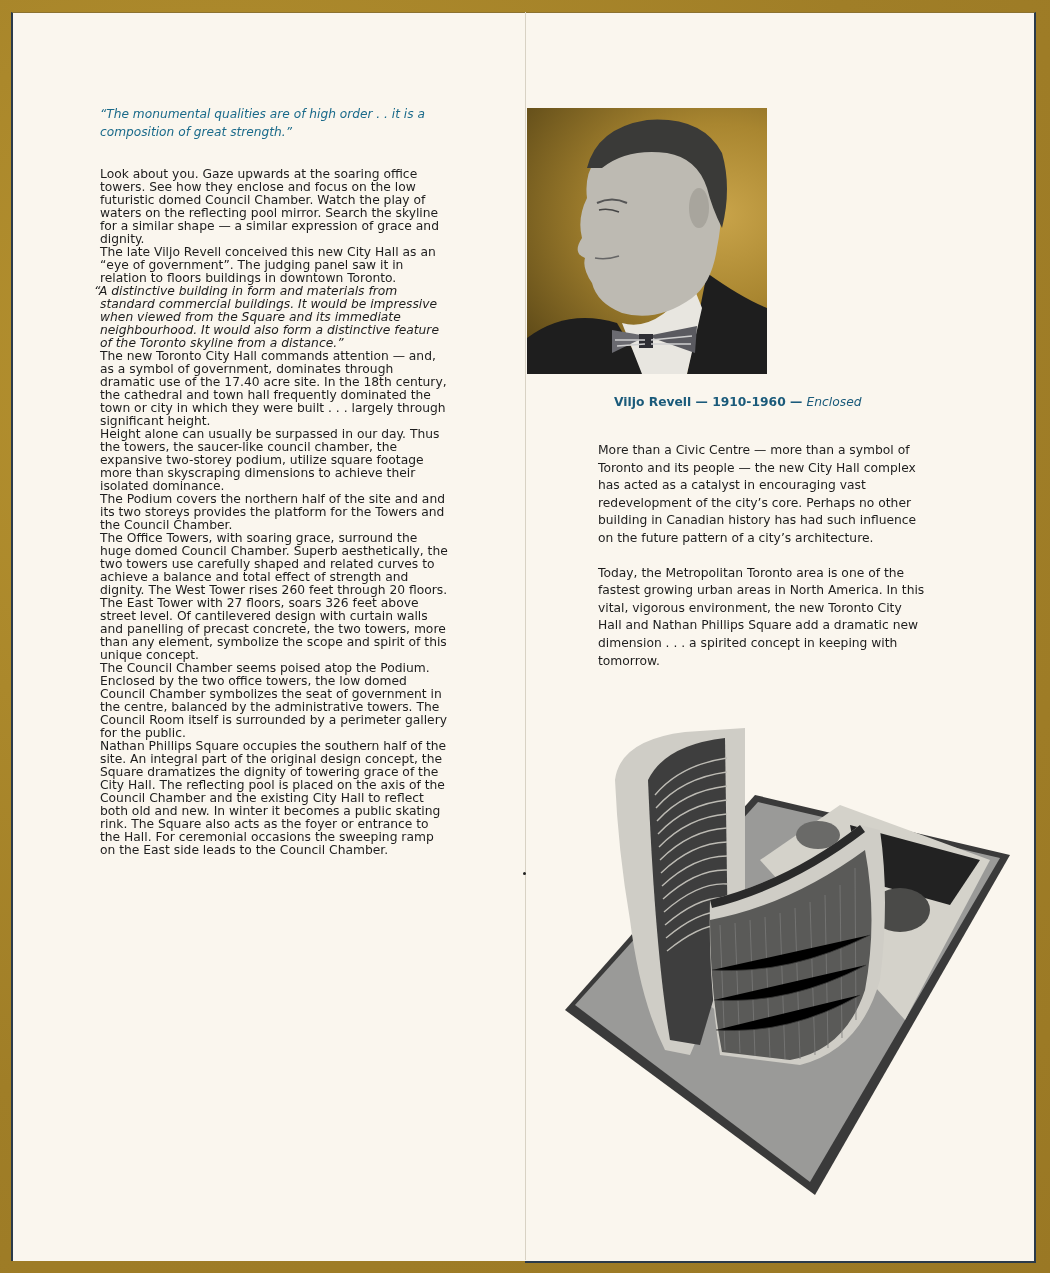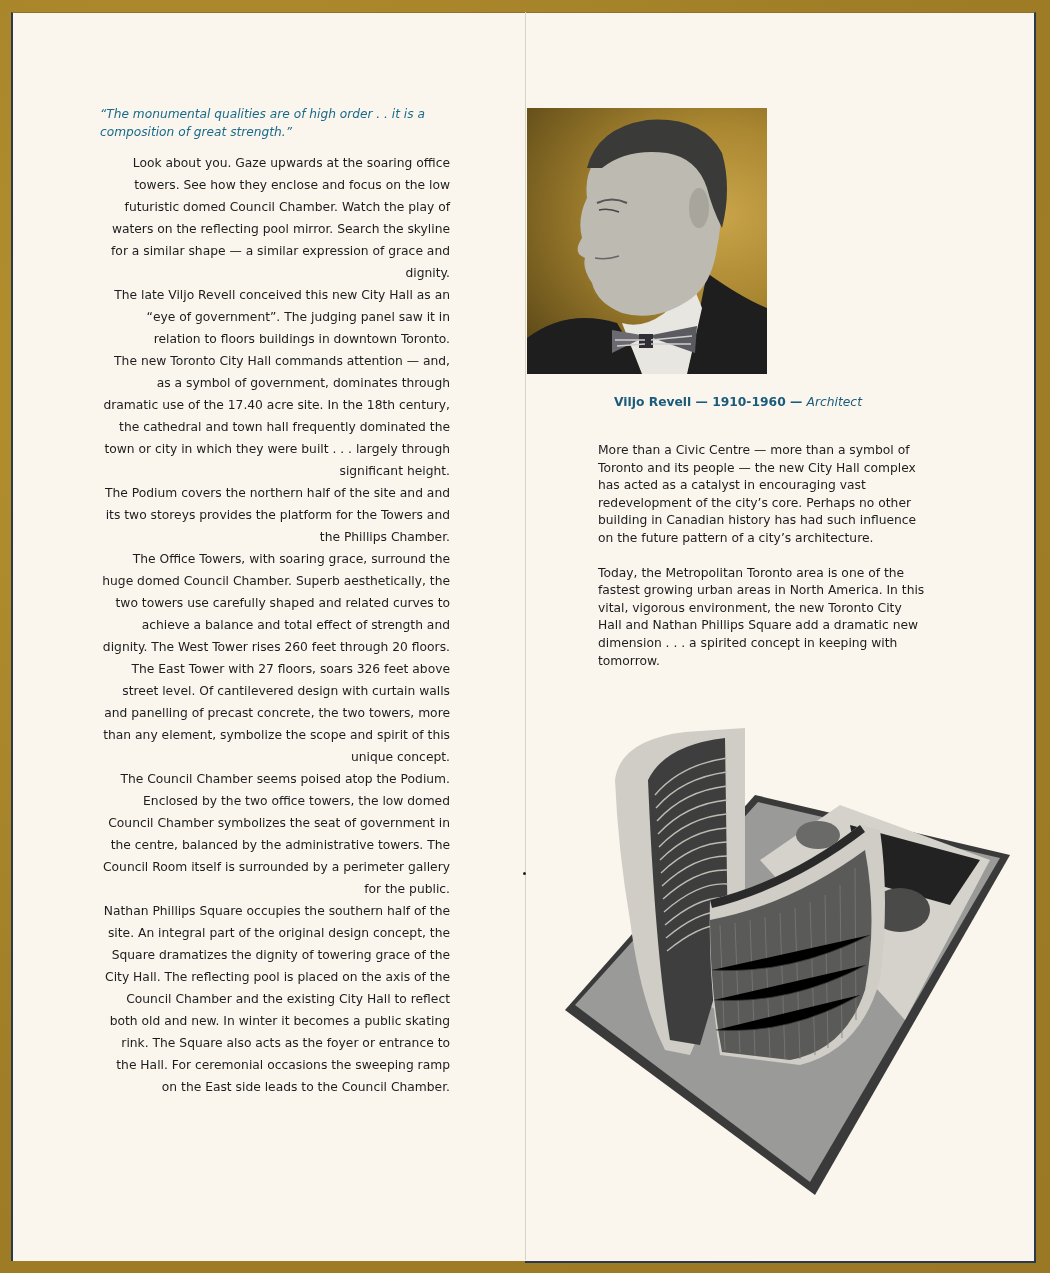--- a/index.html
+++ b/index.html
@@ -18,22 +18,22 @@
   .fold {
     position: absolute; left: 525px; top: 12px; width: 1px; height: 1248px;
     background: #d8d2c4;
   }
   .pull-quote {
     position: absolute; left: 100px; top: 106px; width: 340px;
     color: #1a6a8a; font-style: italic; font-size: 12.2px; line-height: 17.5px;
     margin: 0;
   }
   .body-text {
-    position: absolute; left: 100px; top: 152px; width: 350px;
-    color: #1d1d1d; font-size: 12.3px; line-height: 22px; text-align: right;
+    position: absolute; left: 100px; top: 168px; width: 350px;
+    color: #1d1d1d; font-size: 12.3px; line-height: 13px;
   }
   .body-text p { margin: 0; }
   .body-text p.quote { font-style: italic; text-indent: -6px; }
   .portrait {
     position: absolute; left: 527px; top: 108px; width: 240px; height: 266px;
     overflow: hidden;
     background: radial-gradient(ellipse at 80% 40%, #c9a44a 0, #a98630 40%, #5e4a18 90%);
   }
   .caption {
     position: absolute; left: 614px; top: 395px; width: 300px;
@@ -55,22 +55,24 @@
 
 <div class="page left"></div>
 <div class="page right"></div>
 <div class="fold"></div>
 
 <p class="pull-quote">“The monumental qualities are of high order .   . it is a composition of great strength.”</p>
 
 <div class="body-text">
   <p>Look about you. Gaze upwards at the soaring office towers. See how they enclose and focus on the low futuristic domed Council Chamber. Watch the play of waters on the reflecting pool mirror. Search the skyline for a similar shape — a similar expression of grace and dignity.</p>
   <p>The late Viljo Revell conceived this new City Hall as an “eye of government”. The judging panel saw it in relation to floors buildings in downtown Toronto.</p>
+  <p class="quote">“A distinctive building in form and materials from standard commercial buildings. It would be impressive when viewed from the Square and its immediate neighbourhood. It would also form a distinctive feature of the Toronto skyline from a distance.”</p>
   <p>The new Toronto City Hall commands attention — and, as a symbol of government, dominates through dramatic use of the 17.40 acre site. In the 18th century, the cathedral and town hall frequently dominated the town or city in which they were built . . . largely through significant height.</p>
-  <p>The Podium covers the northern half of the site and and its two storeys provides the platform for the Towers and the Phillips Chamber.</p>
+  <p>Height alone can usually be surpassed in our day. Thus the towers, the saucer-like council chamber, the expansive two-storey podium, utilize square footage more than skyscraping dimensions to achieve their isolated dominance.</p>
+  <p>The Podium covers the northern half of the site and and its two storeys provides the platform for the Towers and the Council Chamber.</p>
   <p>The Office Towers, with soaring grace, surround the huge domed Council Chamber. Superb aesthetically, the two towers use carefully shaped and related curves to achieve a balance and total effect of strength and dignity. The West Tower rises 260 feet through 20 floors. The East Tower with 27 floors, soars 326 feet above street level. Of cantilevered design with curtain walls and panelling of precast concrete, the two towers, more than any element, symbolize the scope and spirit of this unique concept.</p>
   <p>The Council Chamber seems poised atop the Podium. Enclosed by the two office towers, the low domed Council Chamber symbolizes the seat of government in the centre, balanced by the administrative towers. The Council Room itself is surrounded by a perimeter gallery for the public.</p>
   <p>Nathan Phillips Square occupies the southern half of the site. An integral part of the original design concept, the Square dramatizes the dignity of towering grace of the City Hall. The reflecting pool is placed on the axis of the Council Chamber and the existing City Hall to reflect both old and new. In winter it becomes a public skating rink. The Square also acts as the foyer or entrance to the Hall. For ceremonial occasions the sweeping ramp on the East side leads to the Council Chamber.</p>
 </div>
 
 <div class="portrait">
   <svg width="240" height="266" viewBox="0 0 240 266">
 
     <path d="M0 230 Q40 200 90 215 L120 266 L0 266 Z" fill="#1e1e1e"></path>
     <path d="M180 165 Q215 190 240 200 L240 266 L160 266 Z" fill="#1e1e1e"></path>
@@ -89,21 +91,21 @@
     <path d="M68 150 Q80 152 92 148" stroke="#666" stroke-width="1.5" fill="none"></path>
 
     <path d="M85 222 L120 228 L85 245 Z" fill="#6a6a70"></path>
     <path d="M120 228 L170 218 L168 245 Z" fill="#5a5a60"></path>
     <rect x="112" y="226" width="14" height="14" fill="#2e2e34"></rect>
     <path d="M88 232 L118 232 M124 232 L165 228 M90 238 L118 236 M124 236 L164 236" stroke="#cfcfcf" stroke-width="1.5"></path>
   </svg>
 </div>
 
 <div class="caption">
-  <span>Viljo Revell — 1910-1960 — </span><span class="role">Architect</span>
+  <span>Viljo Revell — 1910-1960 — </span><span class="role">Enclosed</span>
 </div>
 
 <div class="right-text">
   <p>More than a Civic Centre — more than a symbol of Toronto and its people — the new City Hall complex has acted as a catalyst in encouraging vast redevelopment of the city’s core. Perhaps no other building in Canadian history has had such influence on the future pattern of a city’s architecture.</p>
   <p>Today, the Metropolitan Toronto area is one of the fastest growing urban areas in North America. In this vital, vigorous environment, the new Toronto City Hall and Nathan Phillips Square add a dramatic new dimension . . . a spirited concept in keeping with tomorrow.</p>
 </div>
 
 <div class="dot" style="left:523px;top:872px"></div>
 
 <div class="model">

